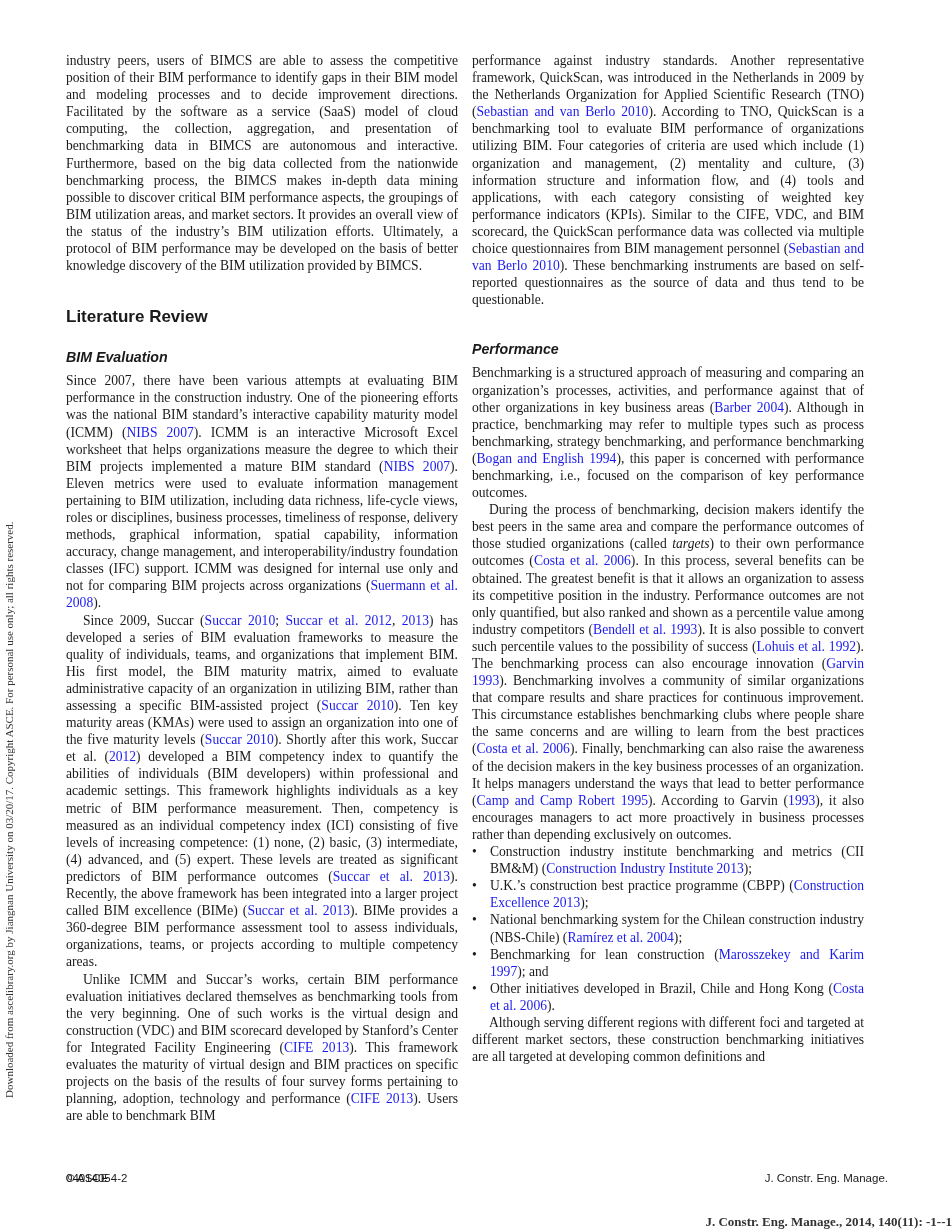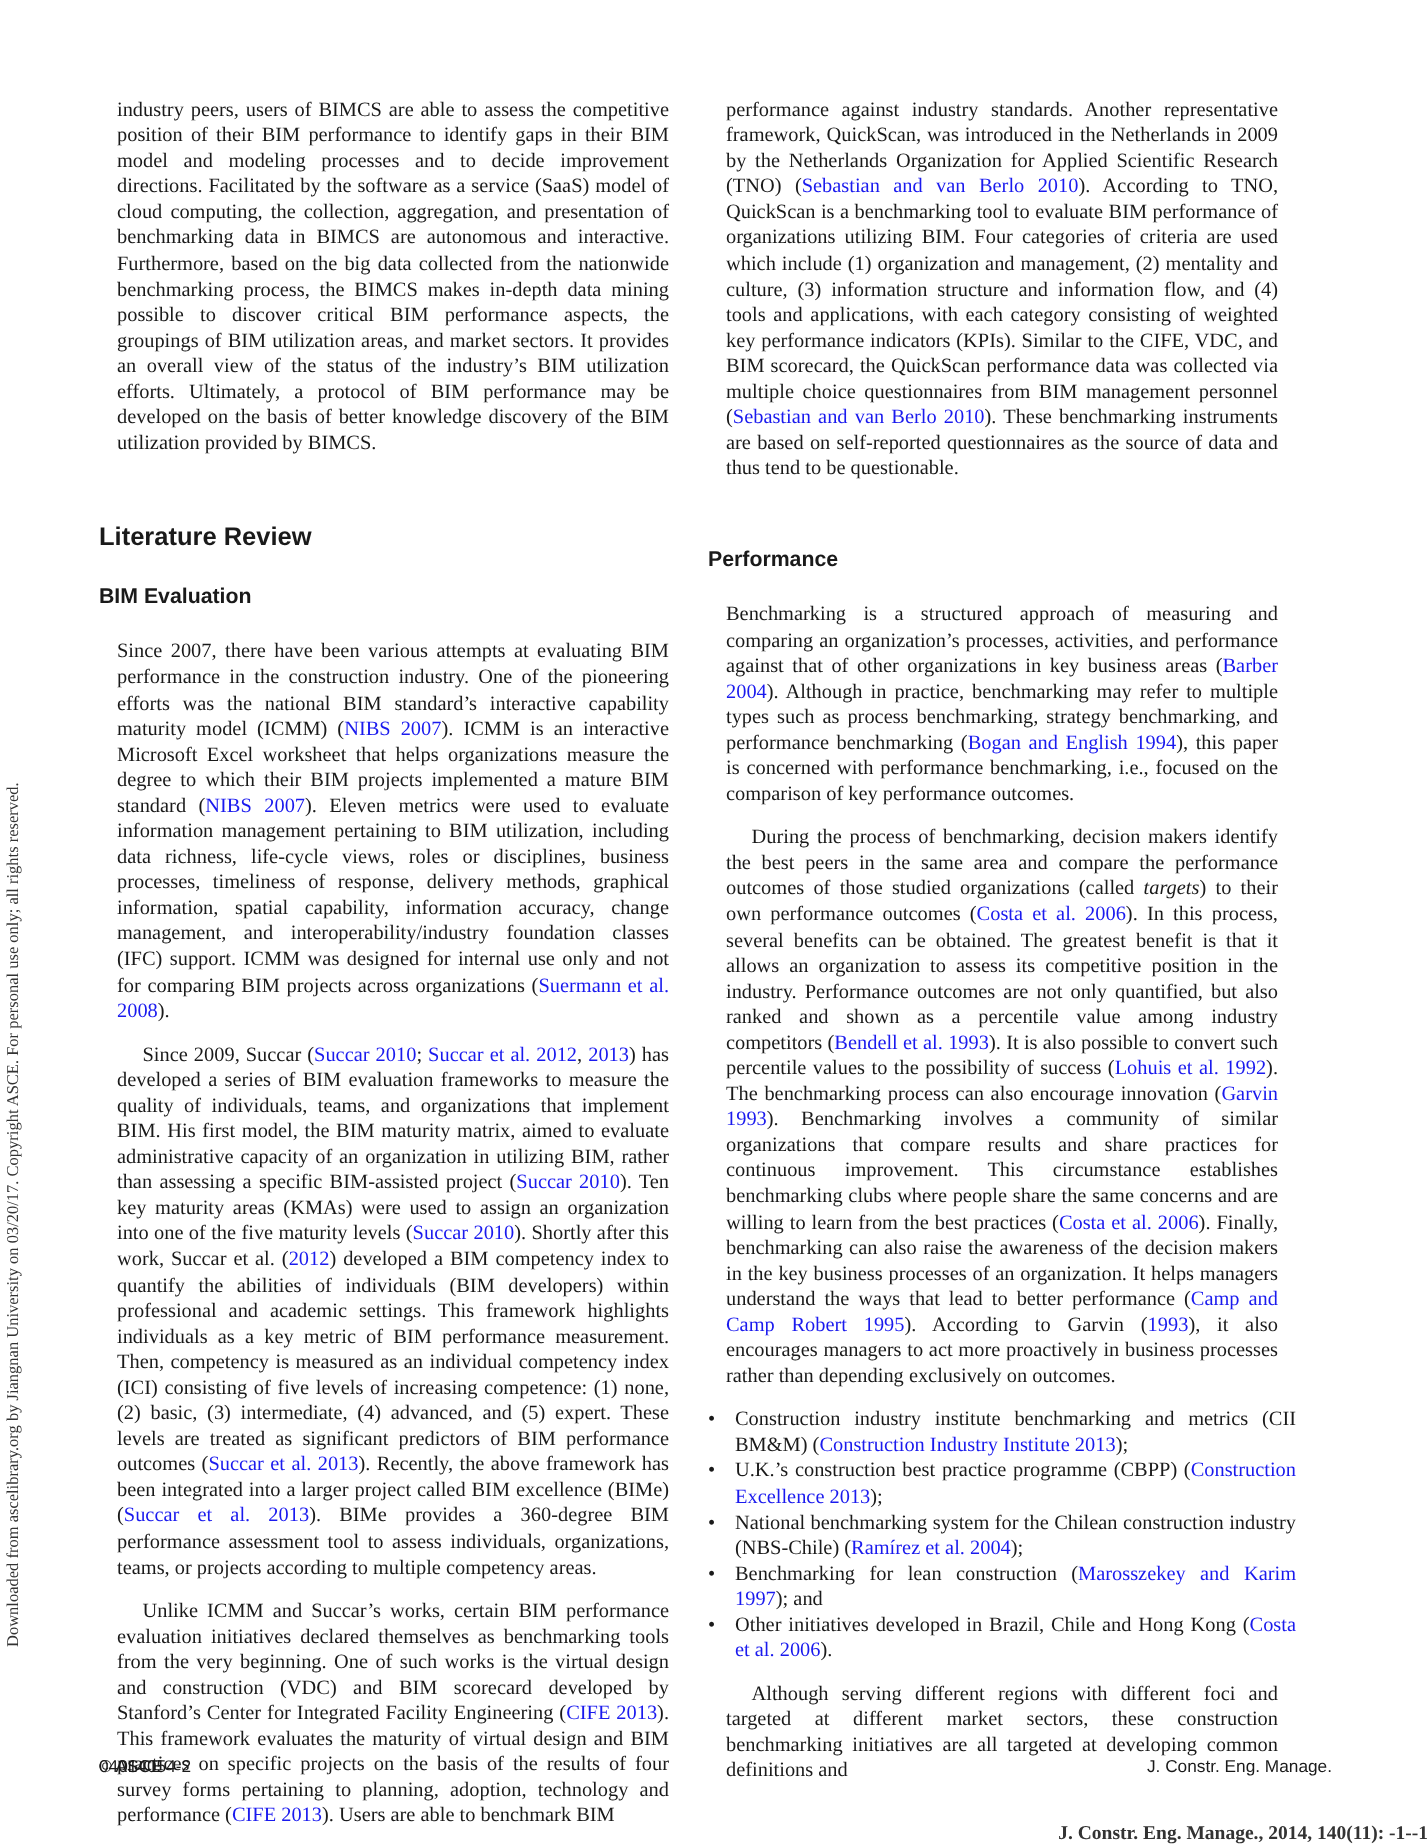--- a/index.html
+++ b/index.html
@@ -1,24 +1,24 @@
 <!DOCTYPE html>
 <html><head>
 <meta charset="utf-8">
 <style>
   html, body { margin: 0; padding: 0; background: #ffffff; }
   body { width: 952px; height: 1232px; position: relative; overflow: hidden; color: #1a1a1a; }
   .col { position: absolute; top: 52px; width: 392px; font-family: "Liberation Serif", serif; font-size: 13.6px; line-height: 17.1px; text-align: justify; hyphens: manual; }
   .col.left { left: 66px; }
   .col.right { left: 472px; }
-  p { margin: 12px; }
+  p { margin: 0; }
   p.indent { text-indent: 17px; }
   a.cite { color: #1a1aee; text-decoration: none; }
   .h1 { font-family: "Liberation Sans", sans-serif; font-weight: bold; font-size: 17px; line-height: 18px; text-align: left; }
-  .h2 { font-family: "Liberation Sans", sans-serif; font-weight: bold; font-size: 14.2px; line-height: 18px; text-align: left; }
+  .h2 { font-family: "Liberation Sans", sans-serif; font-weight: bold; font-style: italic; font-size: 14.2px; line-height: 18px; text-align: left; }
   em { font-style: italic; }
   ul.bullets { list-style: none; margin: 0; padding: 0; }
   ul.bullets li { position: relative; padding-left: 18px; }
   ul.bullets li .bul { position: absolute; left: 0; top: 0; }
   .sidebar { position: absolute; left: 1px; top: 1098px; width: 900px; height: 18px; transform-origin: 0 0; transform: rotate(-90deg); font-family: "Liberation Serif", serif; font-size: 11px; line-height: 16px; color: #333; white-space: nowrap; }
   .footer { position: absolute; top: 1172px; left: 66px; width: 822px; height: 16px; font-family: "Liberation Sans", sans-serif; font-size: 11.5px; color: #1a1a1a; }
   .footer span { position: absolute; top: 0; }
   .footer .f-left { left: 0; }
   .footer .f-center { left: 0; width: 822px; }
   .footer .f-right { right: 0; margin-left: 44px; }

